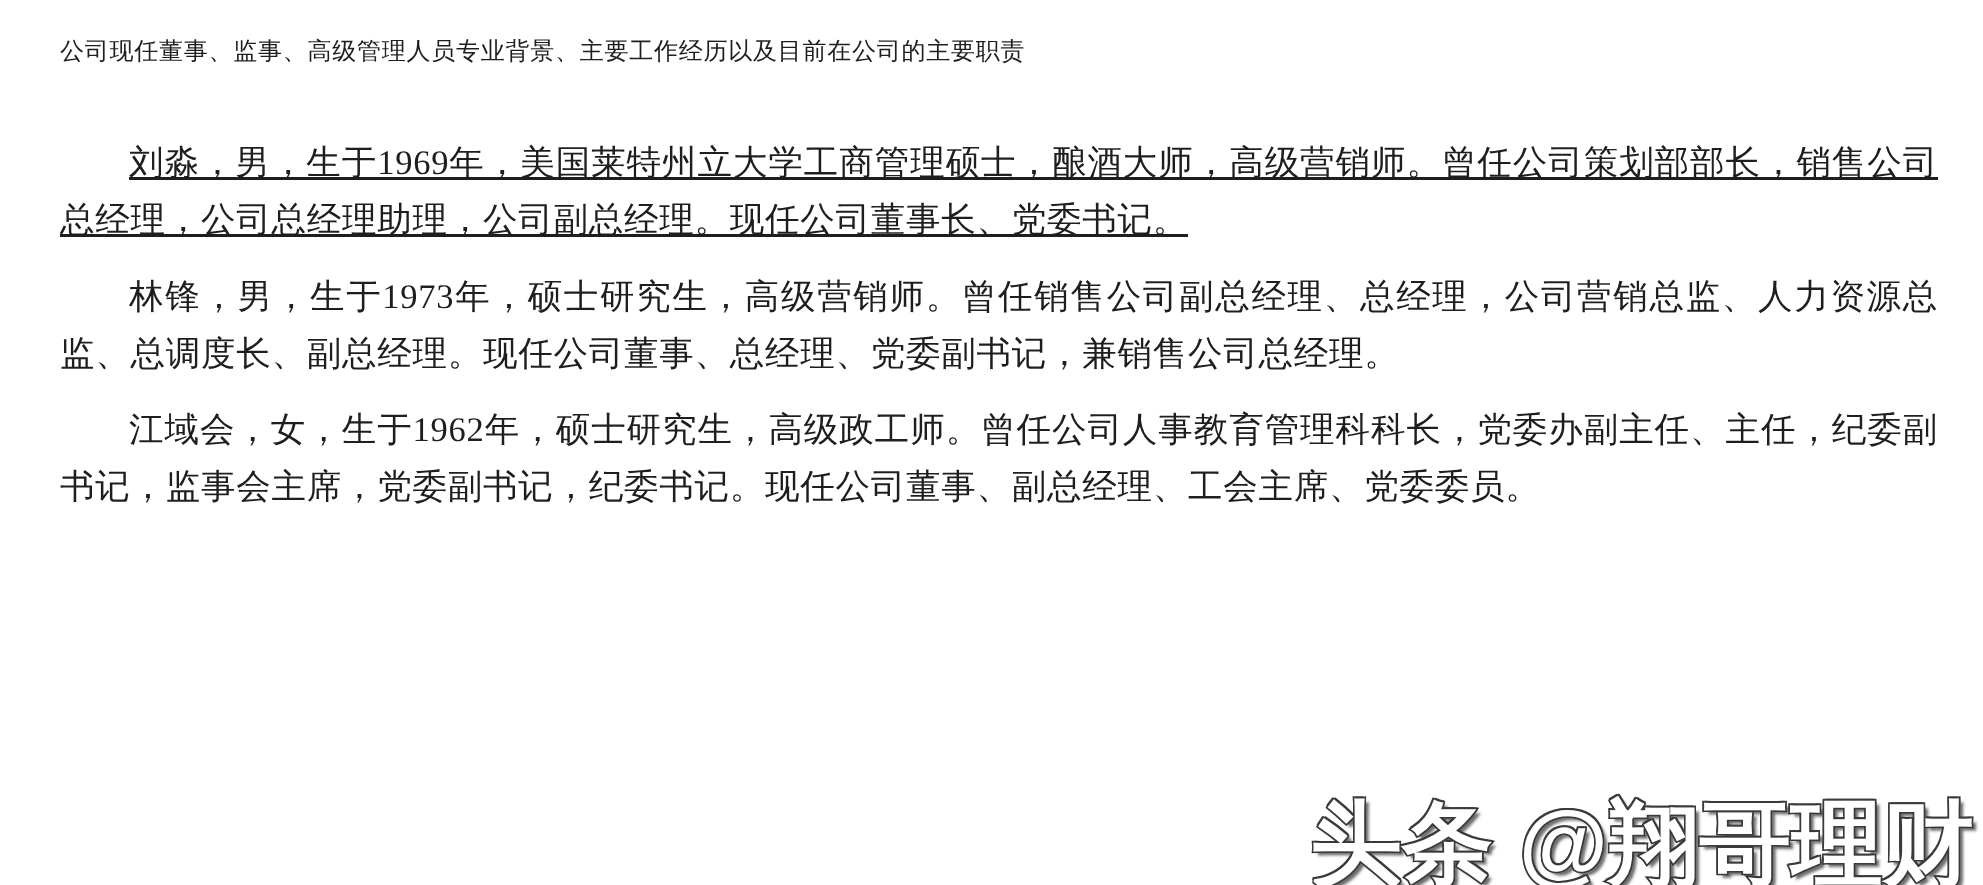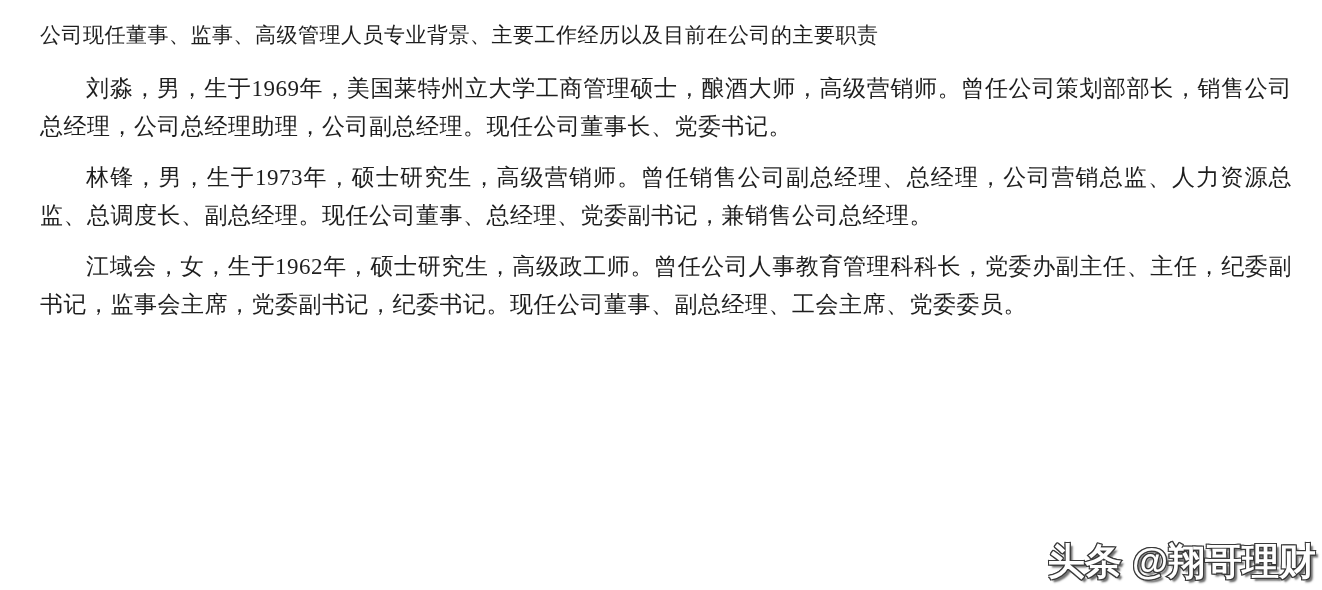--- a/index.html
+++ b/index.html
@@ -13,46 +13,47 @@
     height: 590px;
     background: #ffffff;
     overflow: hidden;
     font-family: "Liberation Serif", "DejaVu Serif", serif;
     color: #1e1e1e;
   }
   .content {
     padding: 16px 30px 0 40px;
   }
   .doc-title {
-    font-size: 21px;
+    font-size: 16px;
     font-weight: normal;
     line-height: 38px;
     margin: 0;
     letter-spacing: 0.5px;
     font-family: Liberation Serif, serif;
   }
   .para {
     font-size: 23px;
     line-height: 38px;
     text-align: justify;
     text-justify: inter-ideograph;
     text-indent: 2em;
     margin: 13px 0 0 0;
     letter-spacing: 0.5px;
   }
   .para:first-of-type {
-    margin-top: 16px;
+    margin-top: 36px;
+    text-decoration: underline;
   }
   .watermark {
     position: absolute;
     right: 6px;
     bottom: 0px;
     font-family: "Liberation Sans", "DejaVu Sans", sans-serif;
     font-weight: bold;
-    font-size: 37px;
+    font-size: 61px;
     line-height: 56px;
     white-space: nowrap;
     color: #ffffff;
     -webkit-text-stroke: 2px #2e2e2e;
     paint-order: stroke fill;
     text-shadow:
       -1px -1px 0 #3a3a3a,
        1px -1px 0 #3a3a3a,
       -1px  1px 0 #3a3a3a,
        1px  1px 0 #3a3a3a,

